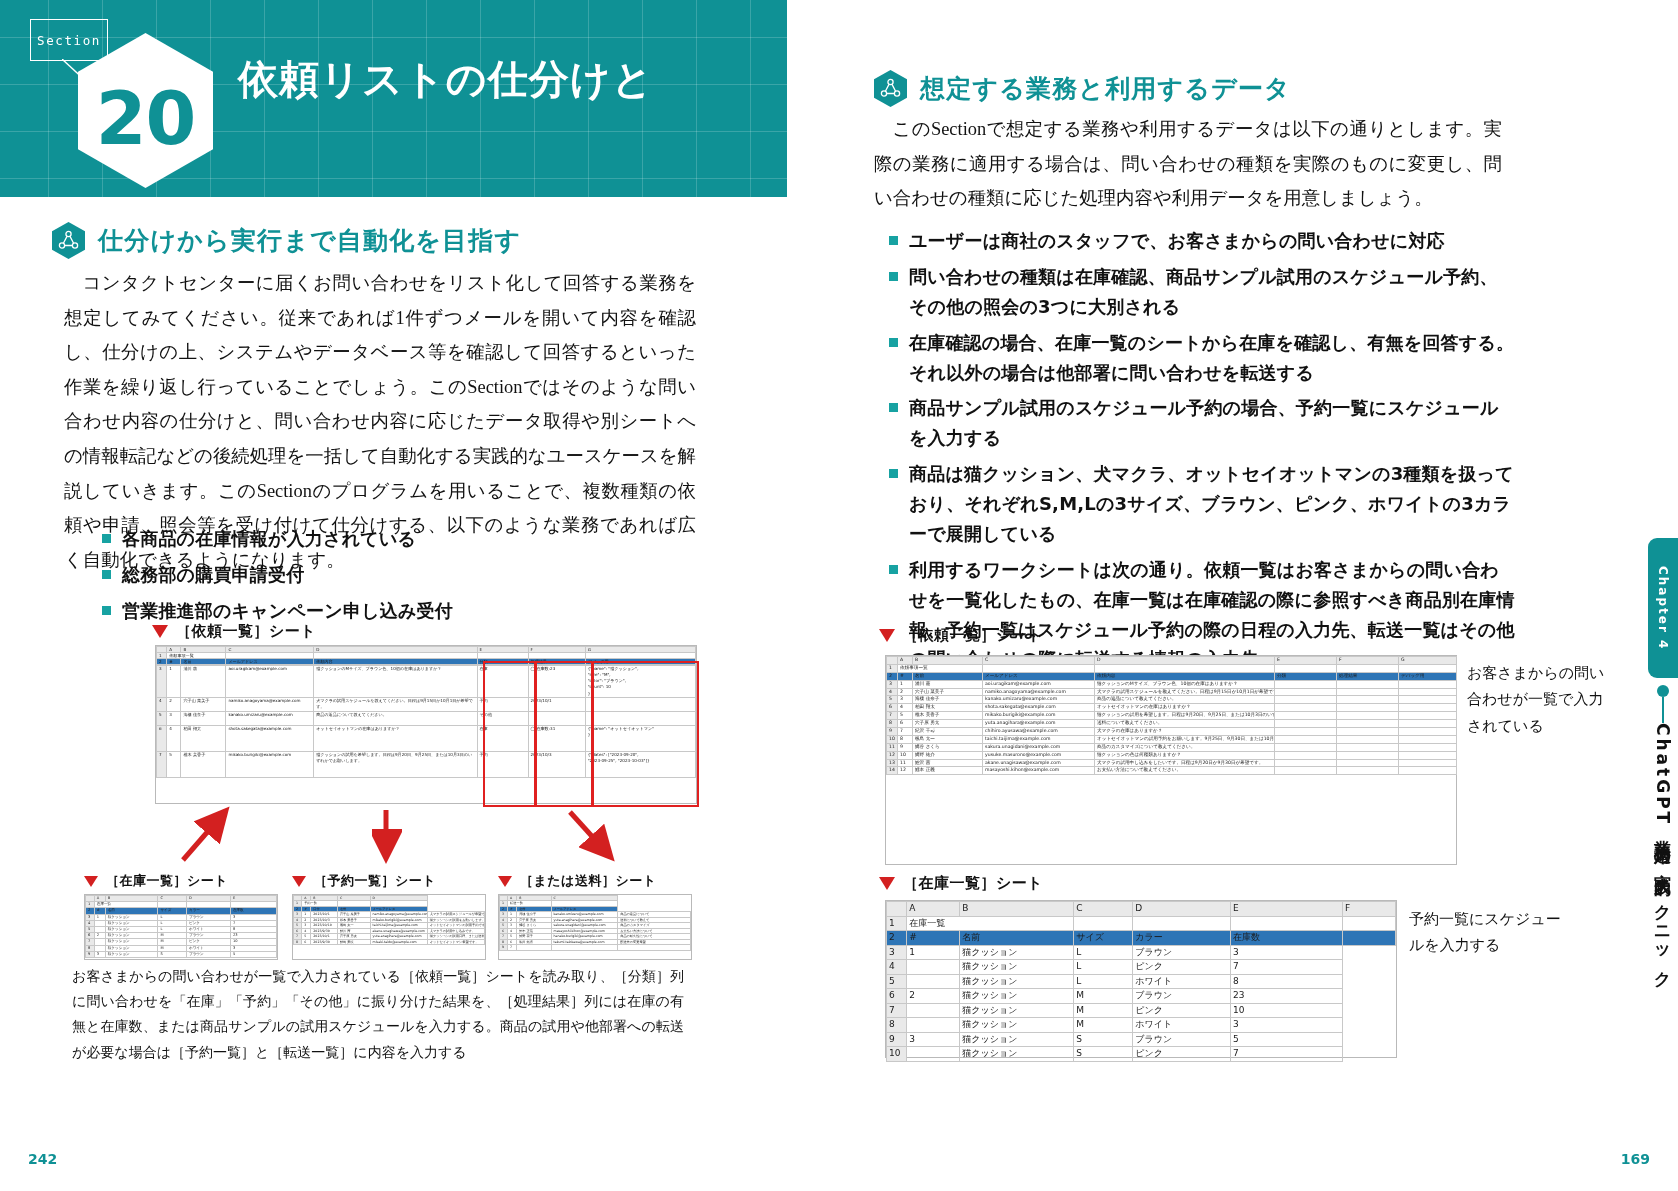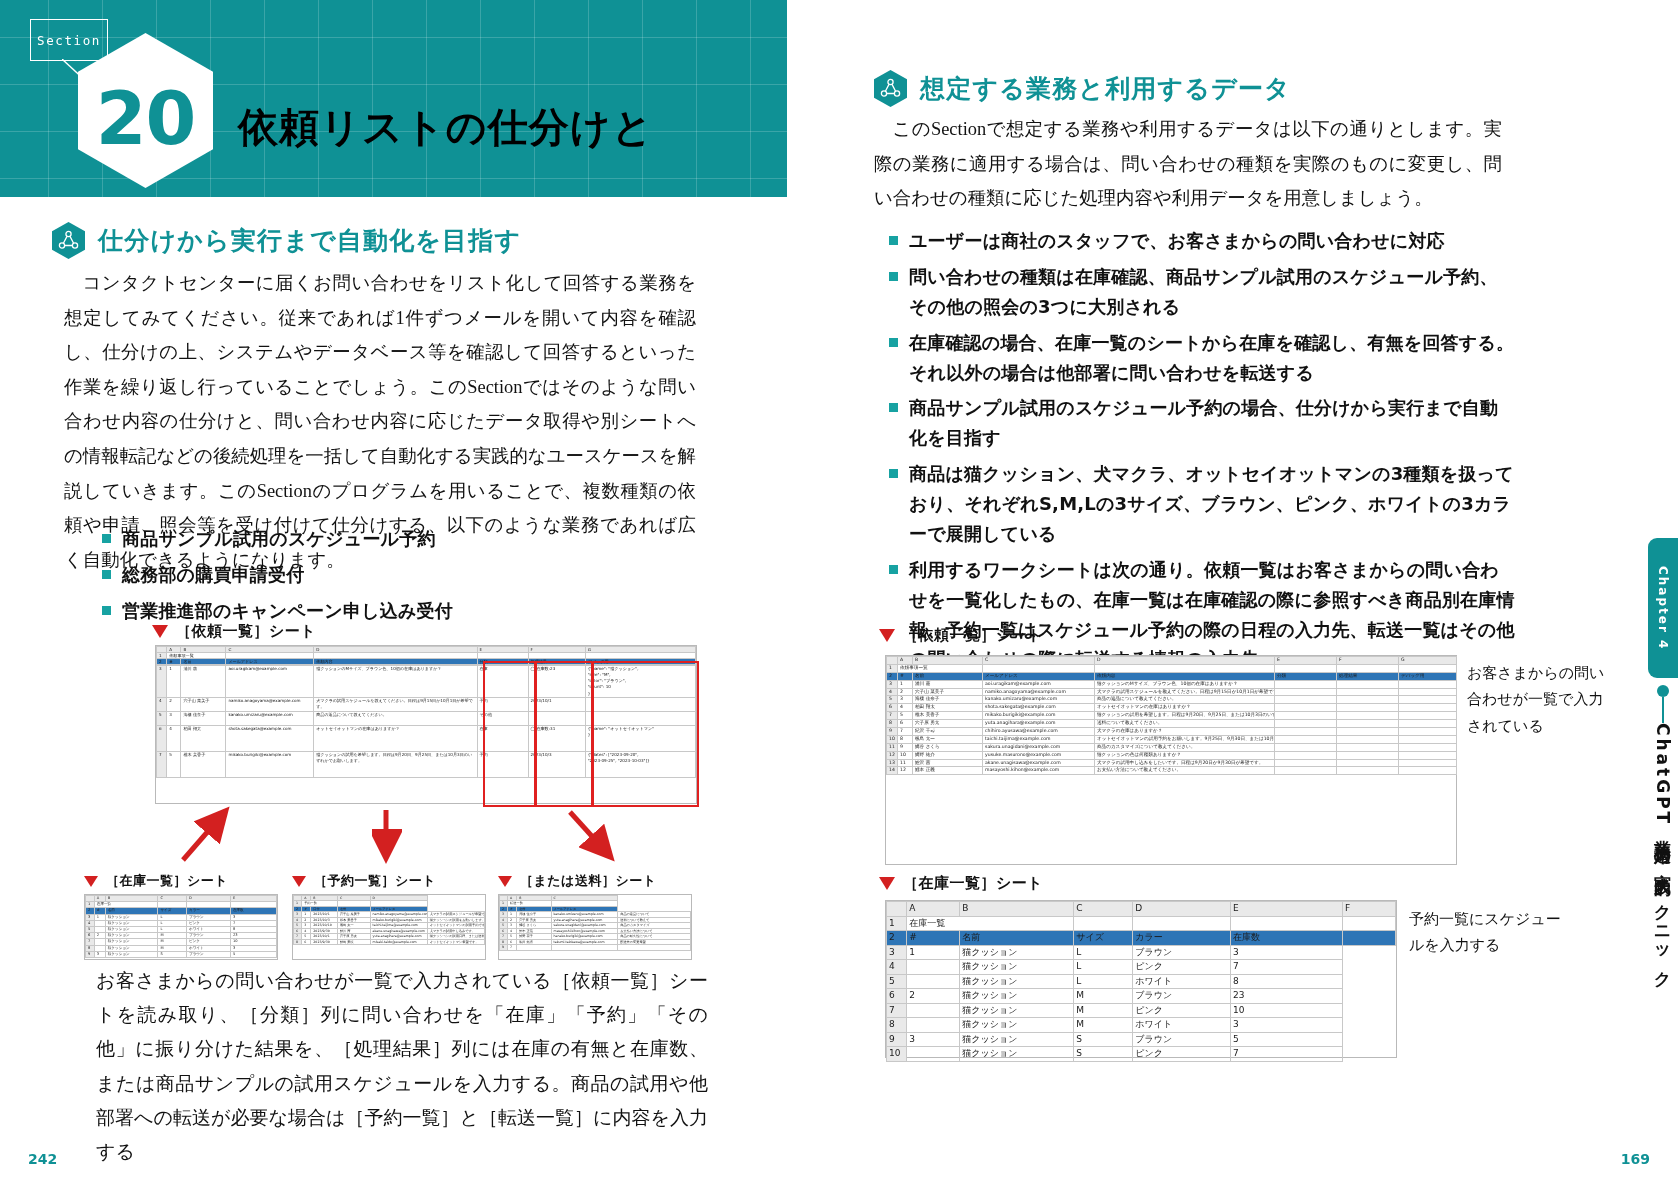--- a/index.html
+++ b/index.html
@@ -39,23 +39,23 @@
     background:#ffffff;
     clip-path:polygon(50% 0%,100% 25%,100% 75%,50% 100%,0% 75%,0% 25%);
     display:flex;align-items:center;justify-content:center;
   }
   .hex-num span{
     color:#0f9195;font-family:"DejaVu Sans","Liberation Sans",sans-serif;
     font-size:73px;font-weight:700;letter-spacing:-1px;line-height:1;
     margin-top:16px;
   }
   .banner-title{
-    position:absolute;left:238px;top:52px;color:#000000;
+    position:absolute;left:238px;top:52px;color:#ffffff;
     font-family:"DejaVu Sans","Liberation Sans",sans-serif;
-    font-weight:700;font-size:40px;line-height:1.38;letter-spacing:1px;margin-top:48px;
+    font-weight:700;font-size:40px;line-height:1.38;letter-spacing:1px;
   }
 
   
   .sec-head{display:flex;align-items:center;gap:13px;}
   .hex-ico{
     width:33px;height:37px;background:#0f9195;flex:none;
     clip-path:polygon(50% 0%,100% 25%,100% 75%,50% 100%,0% 75%,0% 25%);
     position:relative;
   }
   .hex-ico svg{position:absolute;left:6px;top:8px;}
@@ -170,21 +170,21 @@
           <circle cx="17" cy="15.5" r="2.6" fill="none" stroke="#fff" stroke-width="1.3"></circle>
           <path d="M9 6.4 5.4 13.2 M12 6.4 15.6 13.2 M6.6 15.5H14.4" stroke="#fff" stroke-width="1.3" fill="none"></path>
         </svg>
       </div>
       <div class="sec-head-txt">仕分けから実行まで自動化を目指す</div>
     </div>
 
     <div class="para" style="position:absolute;left:64px;top:266px;width:632px;">コンタクトセンターに届くお問い合わせをリスト化して回答する業務を想定してみてください。従来であれば1件ずつメールを開いて内容を確認し、仕分けの上、システムやデータベース等を確認して回答するといった作業を繰り返し行っていることでしょう。このSectionではそのような問い合わせ内容の仕分けと、問い合わせ内容に応じたデータ取得や別シートへの情報転記などの後続処理を一括して自動化する実践的なユースケースを解説していきます。このSectionのプログラムを用いることで、複数種類の依頼や申請、照会等を受け付けて仕分けする、以下のような業務であれば広く自動化できるようになります。</div>
 
     <ul class="blist" style="position:absolute;left:100px;top:524px;width:600px;">
-      <li>商品サンプル試用のスケジュール予約</li>
+      <li>各商品の在庫情報が入力されている</li>
       <li>総務部の購買申請受付</li>
       <li>営業推進部のキャンペーン申し込み受付</li>
     </ul>
 
     <div class="sheet-cap" style="position:absolute;left:152px;top:622px;">
       <span class="tri"></span>
       <span>［依頼一覧］シート</span>
     </div>
 
     <div class="xls" style="position:absolute;left:155px;top:645px;width:540px;height:157px;">
@@ -590,21 +590,21 @@
                 <td class="num">7</td>
                 <td class=""></td>
                 <td class=""></td>
                 <td class=""></td>
               </tr>
             </tbody>
           </table>
         </div>
     </div>
 
-    <div class="para" style="position:absolute;left:96px;top:964px;width:612px;font-size:19px;line-height:1.8;text-indent:0;">お客さまからの問い合わせが一覧で入力されている［依頼一覧］シートを読み取り、［分類］列に問い合わせを「在庫」「予約」「その他」に振り分けた結果を、［処理結果］列には在庫の有無と在庫数、または商品サンプルの試用スケジュールを入力する。商品の試用や他部署への転送が必要な場合は［予約一覧］と［転送一覧］に内容を入力する</div>
+    <div class="para" style="position:absolute;left:72px;top:964px;width:612px;font-size:14px;line-height:1.8;text-indent:0;">お客さまからの問い合わせが一覧で入力されている［依頼一覧］シートを読み取り、［分類］列に問い合わせを「在庫」「予約」「その他」に振り分けた結果を、［処理結果］列には在庫の有無と在庫数、または商品サンプルの試用スケジュールを入力する。商品の試用や他部署への転送が必要な場合は［予約一覧］と［転送一覧］に内容を入力する</div>
 
     <div class="folio" style="left:28px;">242</div>
   </div>
 
   <div class="page page-right">
 
     <div class="sec-head" style="position:absolute;left:35px;top:70px;">
       <div class="hex-ico">
         <svg width="21" height="21" viewBox="0 0 21 21">
           <circle cx="10.5" cy="4" r="2.6" fill="none" stroke="#fff" stroke-width="1.3"></circle>
@@ -615,21 +615,21 @@
       </div>
       <div class="sec-head-txt">想定する業務と利用するデータ</div>
     </div>
 
     <div class="para" style="position:absolute;left:35px;top:112px;width:628px;">このSectionで想定する業務や利用するデータは以下の通りとします。実際の業務に適用する場合は、問い合わせの種類を実際のものに変更し、問い合わせの種類に応じた処理内容や利用データを用意しましょう。</div>
 
     <ul class="blist" style="position:absolute;left:48px;top:226px;width:628px;">
       <li>ユーザーは商社のスタッフで、お客さまからの問い合わせに対応</li>
       <li>問い合わせの種類は在庫確認、商品サンプル試用のスケジュール予約、その他の照会の3つに大別される</li>
       <li>在庫確認の場合、在庫一覧のシートから在庫を確認し、有無を回答する。それ以外の場合は他部署に問い合わせを転送する</li>
-      <li>商品サンプル試用のスケジュール予約の場合、仕分けから実行まで自動化を目指す</li>
+      <li>商品サンプル試用のスケジュール予約の場合、予約一覧にスケジュールを入力する</li>
       <li>商品は猫クッション、犬マクラ、オットセイオットマンの3種類を扱っており、それぞれS,M,Lの3サイズ、ブラウン、ピンク、ホワイトの3カラーで展開している</li>
       <li>利用するワークシートは次の通り。依頼一覧はお客さまからの問い合わせを一覧化したもの、在庫一覧は在庫確認の際に参照すべき商品別在庫情報、予約一覧はスケジュール予約の際の日程の入力先、転送一覧はその他の問い合わせの際に転送する情報の入力先</li>
     </ul>
 
     <div class="sheet-cap" style="position:absolute;left:40px;top:626px;">
       <span class="tri"></span>
       <span>［依頼一覧］シート</span>
     </div>
 
     <div class="xls" style="position:absolute;left:46px;top:655px;width:570px;height:208px;">

